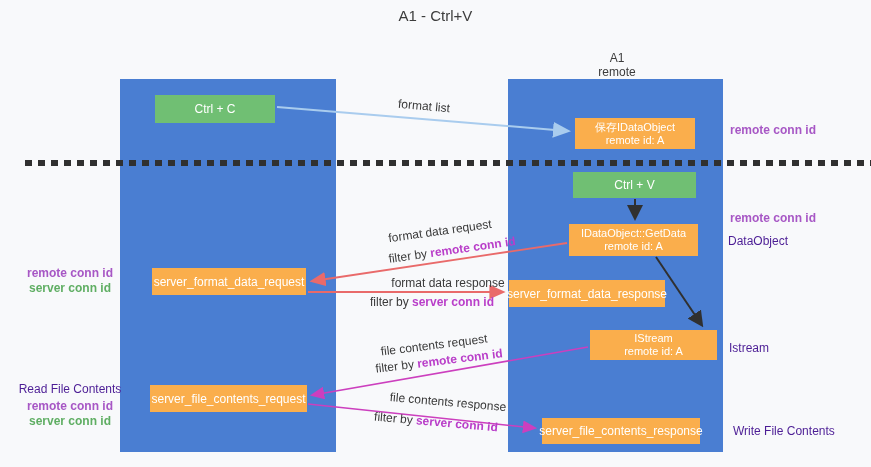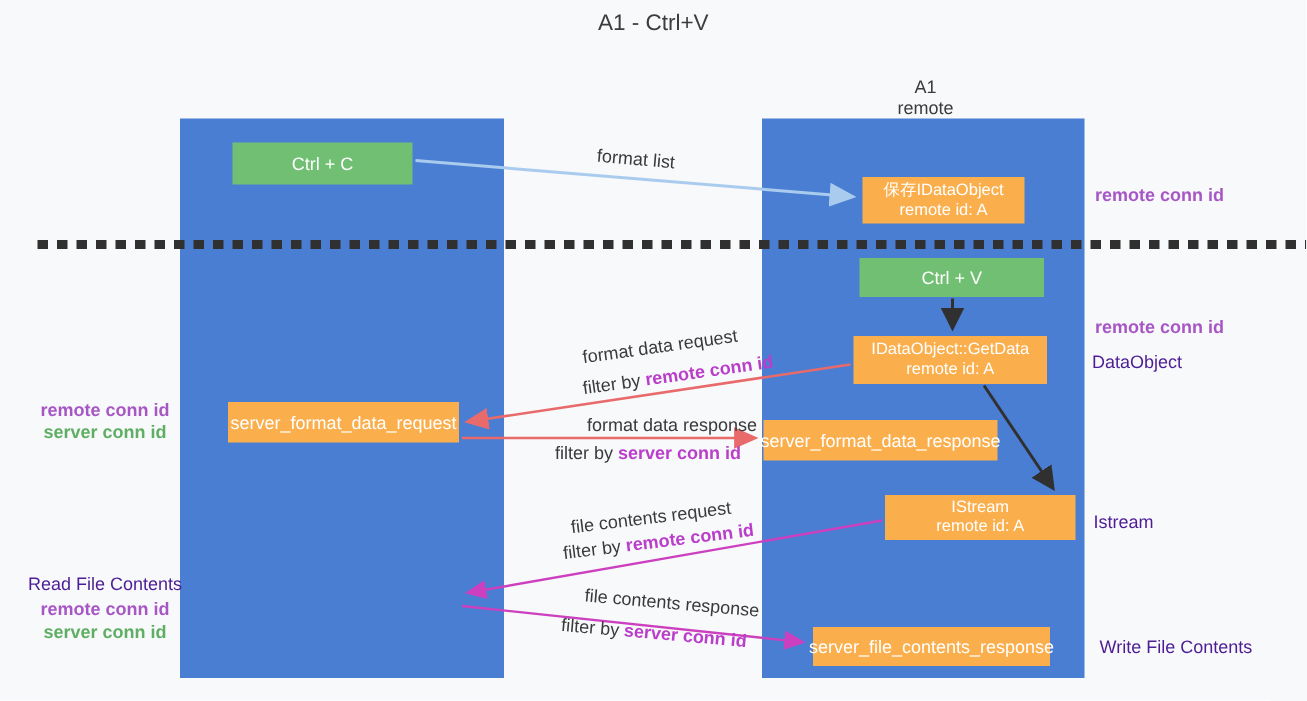--- a/index.html
+++ b/index.html
@@ -128,37 +128,40 @@
     <line class="arrow-magenta" x1="308" y1="404" x2="534" y2="428" marker-end="url(#arr-magenta)"></line>
   </svg>
 
   <div class="abs node green" style="left:155px; top:95px; width:120px; height:28px;">
     <span>Ctrl + C</span>
   </div>
   <div class="abs node green" style="left:573px; top:172px; width:123px; height:26px;">
     <span>Ctrl + V</span>
   </div>
 
-  <div class="abs node orange two-line" style="left:575px; top:118px; width:108px; height:31px;">
+  <div class="abs node orange two-line" style="left:575px; top:118px; width:120px; height:31px;">
     <span>保存IDataObject</span>
     <span>remote id: A</span>
   </div>
   <div class="abs node orange two-line" style="left:569px; top:224px; width:129px; height:32px;">
     <span>IDataObject::GetData</span>
     <span>remote id: A</span>
   </div>
   <div class="abs node orange two-line" style="left:590px; top:330px; width:127px; height:30px;">
     <span>IStream</span>
     <span>remote id: A</span>
   </div>
   <div class="abs node orange" style="left:152px; top:268px; width:154px; height:27px;">
     <span>server_format_data_request</span>
   </div>
   <div class="abs node orange" style="left:509px; top:280px; width:156px; height:27px;">
     <span>server_format_data_response</span>
+  </div>
+  <div class="abs node orange" style="left:150px; top:385px; width:157px; height:27px;">
+    <span>server_file_contents_request</span>
   </div>
   <div class="abs node orange" style="left:542px; top:418px; width:158px; height:26px;">
     <span>server_file_contents_response</span>
   </div>
 
   <div class="abs flow-label centered" style="left:424px; top:106px; transform: translate(-50%,-50%) rotate(5deg);"><span>format list</span></div>
 
   <div class="abs flow-label centered" style="left:440px; top:231px; transform: translate(-50%,-50%) rotate(-8deg);"><span>format data request</span></div>
   <div class="abs flow-label centered" style="left:452px; top:250px; transform: translate(-50%,-50%) rotate(-8deg);"><span>filter by </span><span class="inline-conn">remote conn id</span></div>
 

